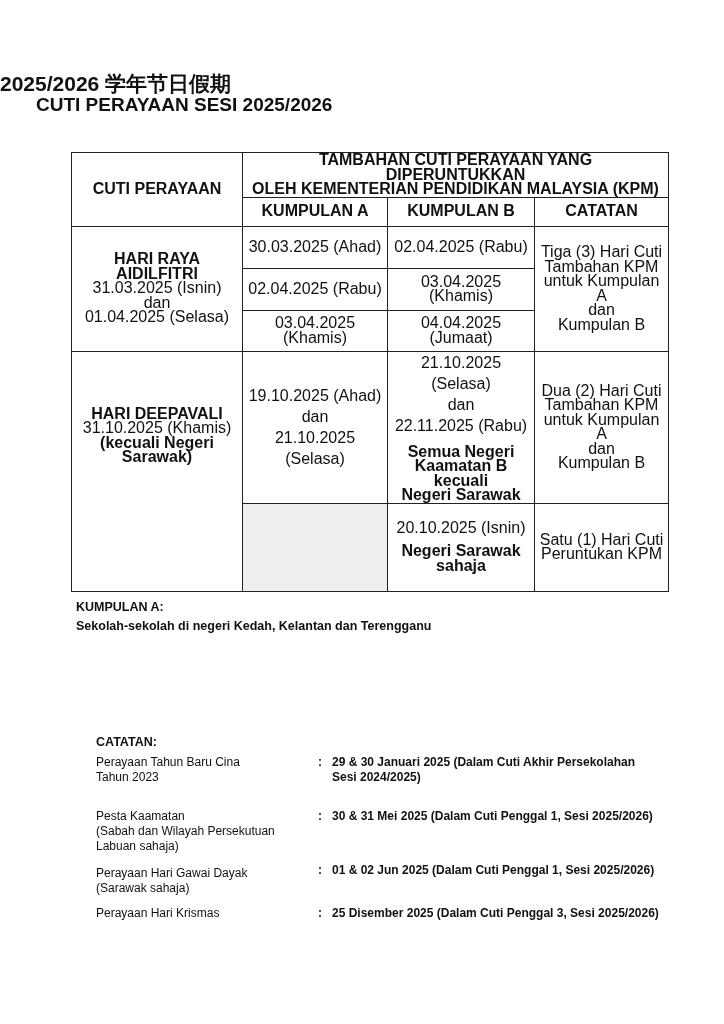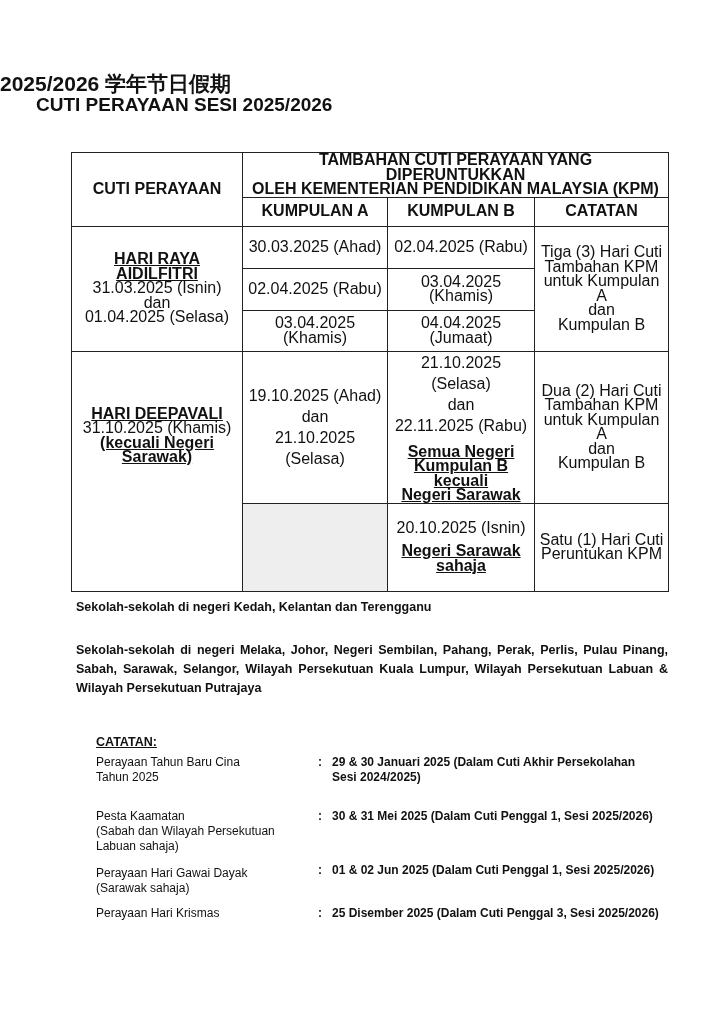--- a/index.html
+++ b/index.html
@@ -4,21 +4,21 @@
 <style>
   html, body { margin: 0; padding: 0; background: #ffffff; }
   body { width: 724px; height: 1024px; position: relative; font-family: "Liberation Sans", sans-serif; color: #111; overflow: hidden; }
   .title { position: absolute; left: 0; width: 724px; text-align: left; font-weight: bold; }
   .title1 { top: 70px; font-size: 21px; }
   .title2 { top: 94px; font-size: 19px; padding-left: 36px; }
 
   table.main { position: absolute; left: 71px; top: 152px; width: 597px; border-collapse: collapse; table-layout: fixed; }
   table.main td { border: 1.3px solid #222; text-align: center; vertical-align: middle; font-size: 16px; line-height: 14.5px; padding: 0 4px; }
   .hdr { font-weight: bold; font-size: 11.5px; }
-  .b { font-weight: bold; text-decoration: underline; }
+  .b { font-weight: bold; }
   .grey { background: #eeeeee; }
   .gap { display: block; height: 9px; }
 
   .section { position: absolute; left: 76px; width: 592px; font-size: 12.5px; font-weight: bold; line-height: 19px; }
   .justify { text-align: justify; text-align-last: left; }
 
   .notes { position: absolute; left: 96px; width: 590px; font-size: 12px; }
   .note-row { position: absolute; left: 0; width: 590px; }
   .note-label { position: absolute; left: 0; width: 210px; font-weight: normal; line-height: 15px; }
   .note-colon { position: absolute; left: 222px; font-weight: bold; }
@@ -88,21 +88,21 @@
       <span>21.10.2025 (Selasa)</span>
     </td>
     <td>
       <span style="line-height:21px; display:inline-block">
         <span>21.10.2025 (Selasa)</span><br>
         <span>dan</span><br>
         <span>22.11.2025 (Rabu)</span>
       </span>
       <span class="gap"></span>
       <span class="b">Semua Negeri</span><br>
-      <span class="b">Kumpulan B kecuali</span><br>
+      <span class="b">Kaamatan B kecuali</span><br>
       <span class="b">Negeri Sarawak</span>
     </td>
     <td>
       <span>Dua (2) Hari Cuti</span><br>
       <span>Tambahan KPM</span><br>
       <span>untuk Kumpulan A</span><br>
       <span>dan</span><br>
       <span>Kumpulan B</span>
     </td>
   </tr>
@@ -115,32 +115,32 @@
     </td>
     <td>
       <span>Satu (1) Hari Cuti</span><br>
       <span>Peruntukan KPM</span>
     </td>
   </tr>
 </tbody>
   </table>
 
 <div class="section" style="top:598px">
+  <div>KUMPULAN A:</div>
   <div>Sekolah-sekolah di negeri Kedah, Kelantan dan Terengganu</div>
 </div>
 
 <div class="section" style="top:641px">
-  <div class="justify">Sekolah-sekolah di negeri Melaka, Johor, Negeri Sembilan, Pahang, Perak, Perlis, Pulau Pinang, Sabah, Sarawak, Selangor, Wilayah Persekutuan Kuala Lumpur, Wilayah Persekutuan Labuan &amp; Wilayah Persekutuan Putrajaya</div>
 </div>
 
 <div class="notes" style="top:735px">
   <div class="b" style="font-size:12.5px">CATATAN:</div>
 
   <div class="note-row" style="top:20px">
-    <div class="note-label"><span>Perayaan Tahun Baru Cina</span><br><span>Tahun 2025</span></div>
+    <div class="note-label"><span>Perayaan Tahun Baru Cina</span><br><span>Tahun 2023</span></div>
     <div class="note-colon">:</div>
     <div class="note-val"><span>29 &amp; 30 Januari 2025 (Dalam Cuti Akhir Persekolahan</span><br><span>Sesi 2024/2025)</span></div>
   </div>
 
   <div class="note-row" style="top:74px">
     <div class="note-label"><span>Pesta Kaamatan</span><br><span>(Sabah dan Wilayah Persekutuan</span><br><span>Labuan sahaja)</span></div>
     <div class="note-colon">:</div>
     <div class="note-val">30 &amp; 31 Mei 2025 (Dalam Cuti Penggal 1, Sesi 2025/2026)</div>
   </div>
 

